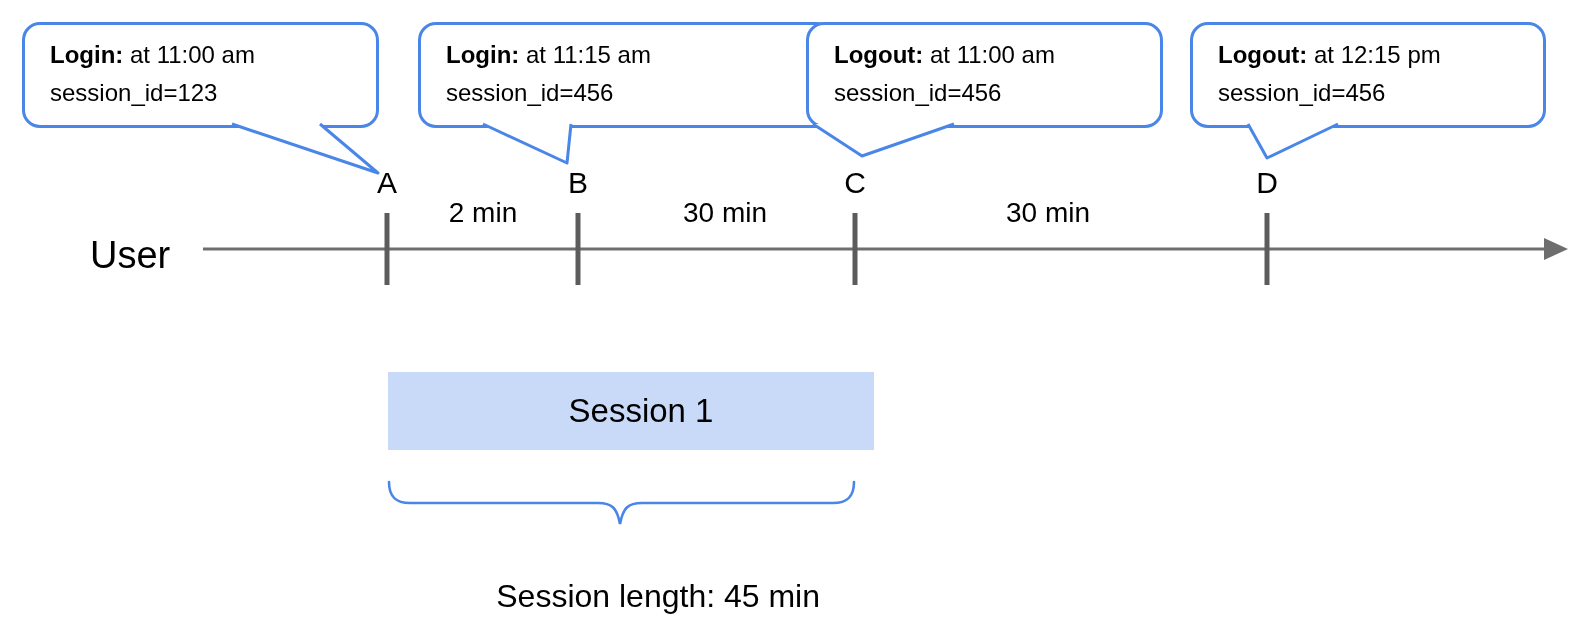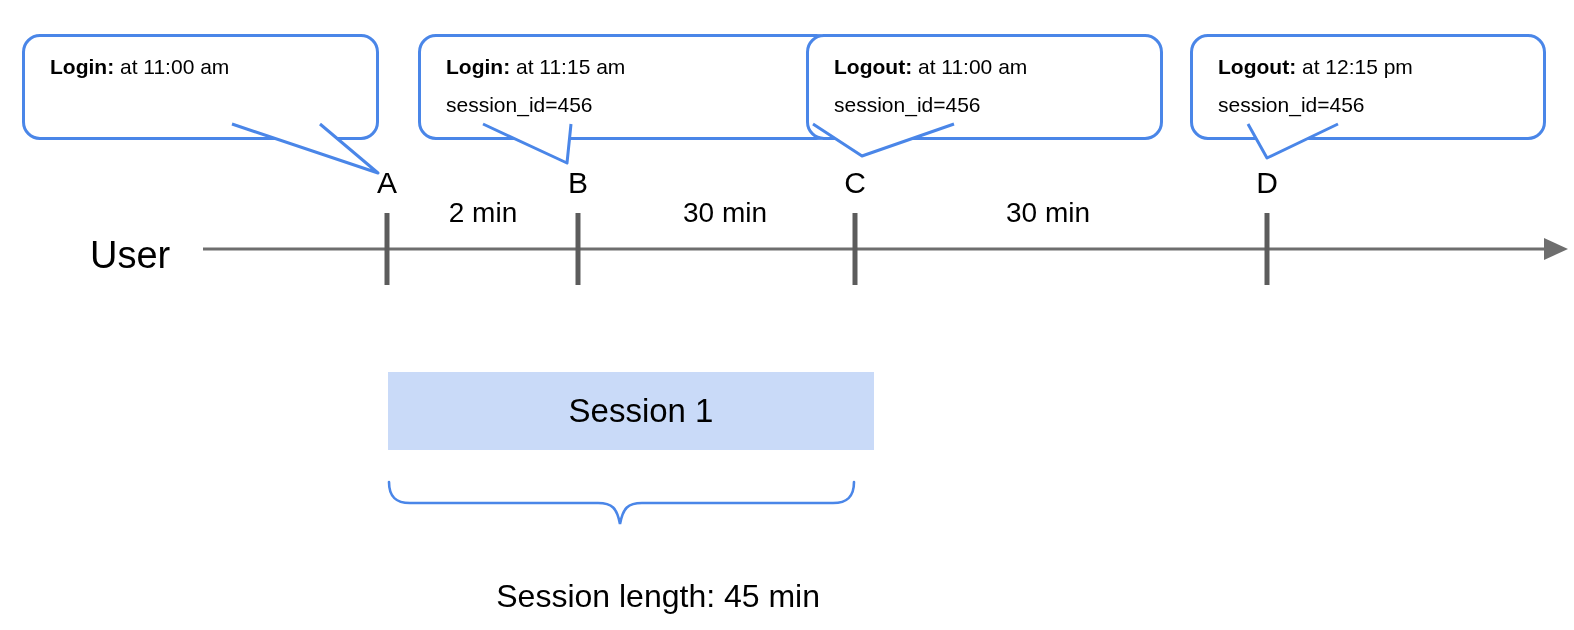--- a/index.html
+++ b/index.html
@@ -14,28 +14,28 @@
   }
   #svg-layer {
     position: absolute;
     left: 0; top: 0;
     width: 1574px; height: 630px;
     z-index: 3;
     pointer-events: none;
   }
   .bubble {
     position: absolute;
-    top: 34px;
+    top: 22px;
     height: 106px;
     box-sizing: border-box;
     background: #ffffff;
     border: 3px solid #4a86e8;
     border-radius: 18px;
     padding: 11px 14px 0 25px;
-    font-size: 21px;
+    font-size: 24px;
     line-height: 38px;
     z-index: 1;
     white-space: nowrap;
   }
   .bold { font-weight: bold; }
   .lbl { position: absolute; text-align: center; z-index: 2; }
   .left-lbl { position: absolute; z-index: 2; }
   #session-box {
     position: absolute;
     left: 388px; top: 372px;
@@ -57,20 +57,21 @@
     z-index: 2;
   }
 </style>
 </head>
 <body>
 
 <div id="canvas">
 
   <div class="bubble" style="left:22px; width:357px;">
     <div><span class="bold">Login:</span><span> at 11:00 am</span></div>
+    <div>session_id=123</div>
   </div>
 
   <div class="bubble" style="left:418px; width:416px;">
     <div><span class="bold">Login:</span><span> at 11:15 am</span></div>
     <div>session_id=456</div>
   </div>
 
   <div class="bubble" style="left:806px; width:357px;">
     <div><span class="bold">Logout:</span><span> at 11:00 am</span></div>
     <div>session_id=456</div>

